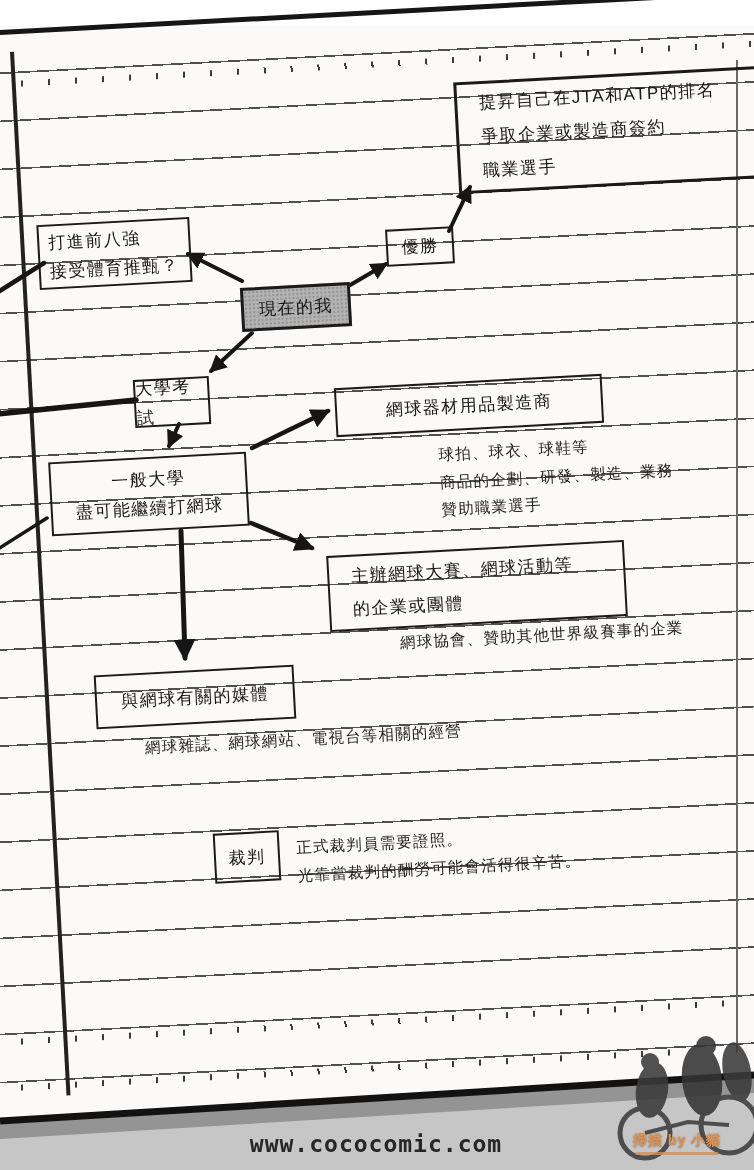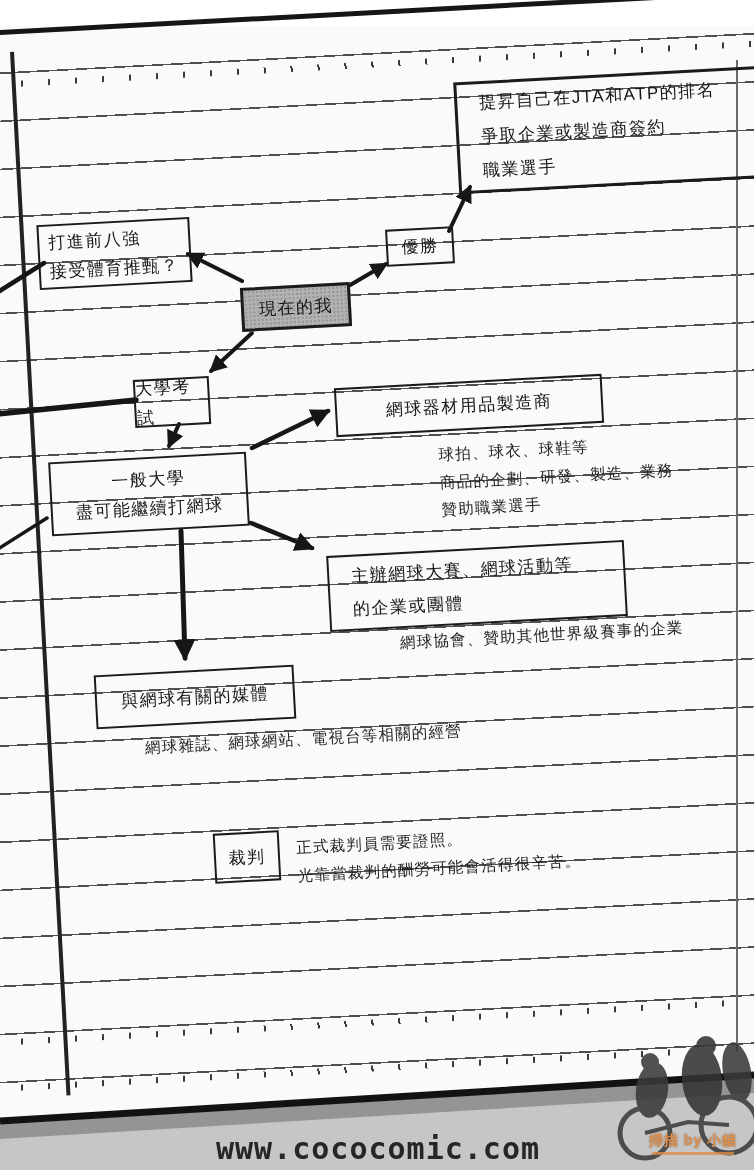--- a/index.html
+++ b/index.html
@@ -62,24 +62,24 @@
   .n-maker{left:440px;top:441px;}
   .n-host {left:400px;top:629px;}
   .n-media{left:145px;top:734px;}
   .n-ref  {left:297px;top:834px;line-height:28px;}
 
   
   svg.layer{position:absolute;left:0;top:0;pointer-events:none;}
   .watermark{
     position:absolute;left:216px;top:1131px;width:320px;text-align:center;
     font-family:"DejaVu Sans Mono","Liberation Mono",monospace;
-    font-size:30px;font-weight:bold;color:#262626;letter-spacing:1px;
+    font-size:23px;font-weight:bold;color:#262626;letter-spacing:1px;
   }
   .logo-text{
-    position:absolute;left:634px;top:1132px;width:118px;
+    position:absolute;left:618px;top:1132px;width:118px;
     font-size:14px;font-weight:bold;color:#e0914d;letter-spacing:1px;
     text-align:center;text-shadow:0 0 2px rgba(60,40,20,.6);
   }
   .logo-sub{display:block;height:3px;background:#d98d49;opacity:.8;margin:2px 18px 0 18px;}
 </style>
 </head>
 <body>
 
 <div class="paper"></div>
 <div class="edge top-edge"></div>

